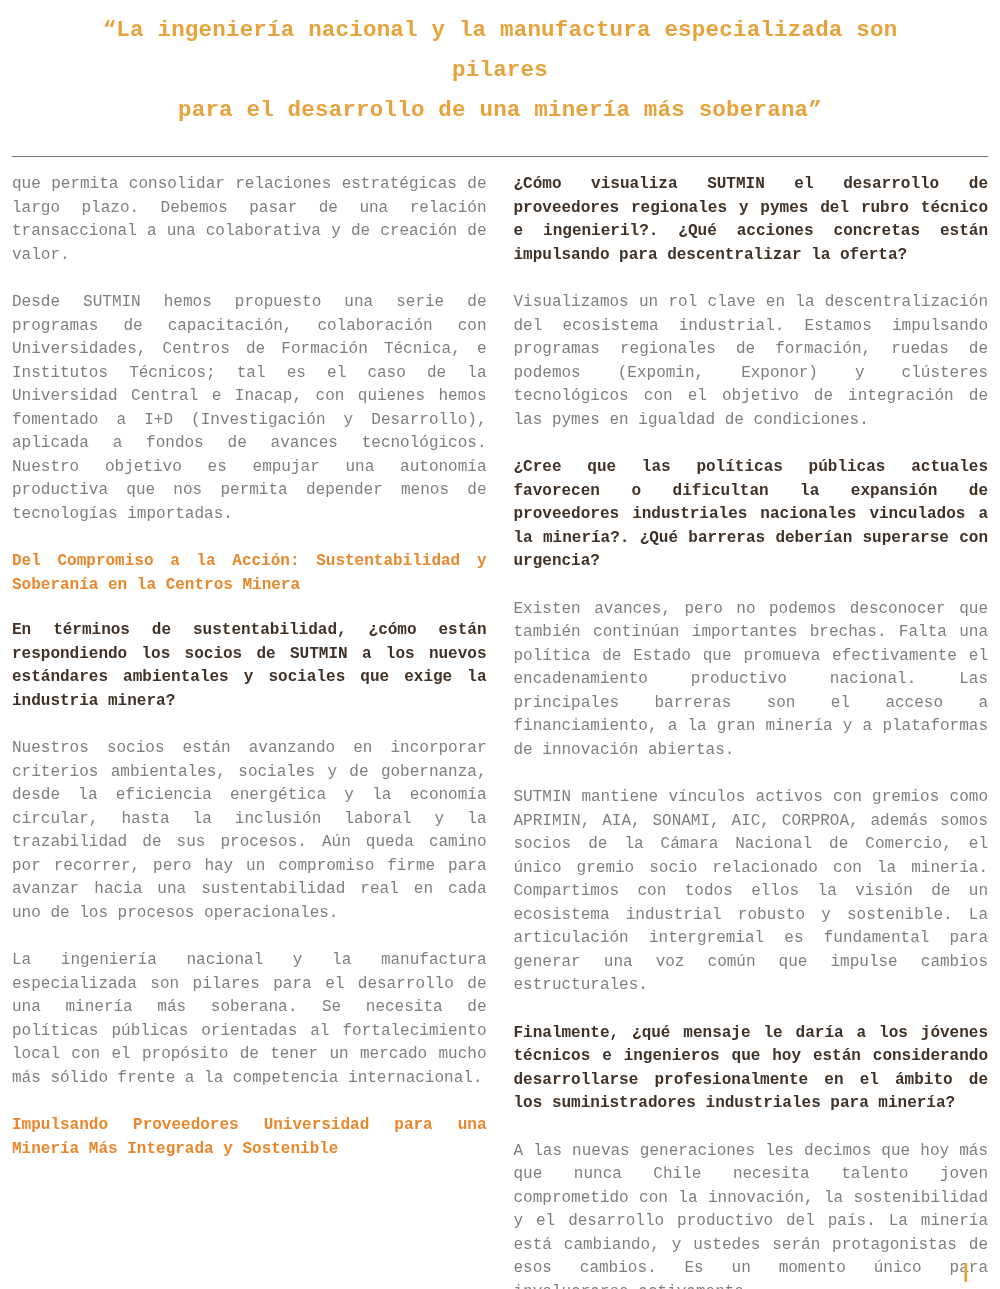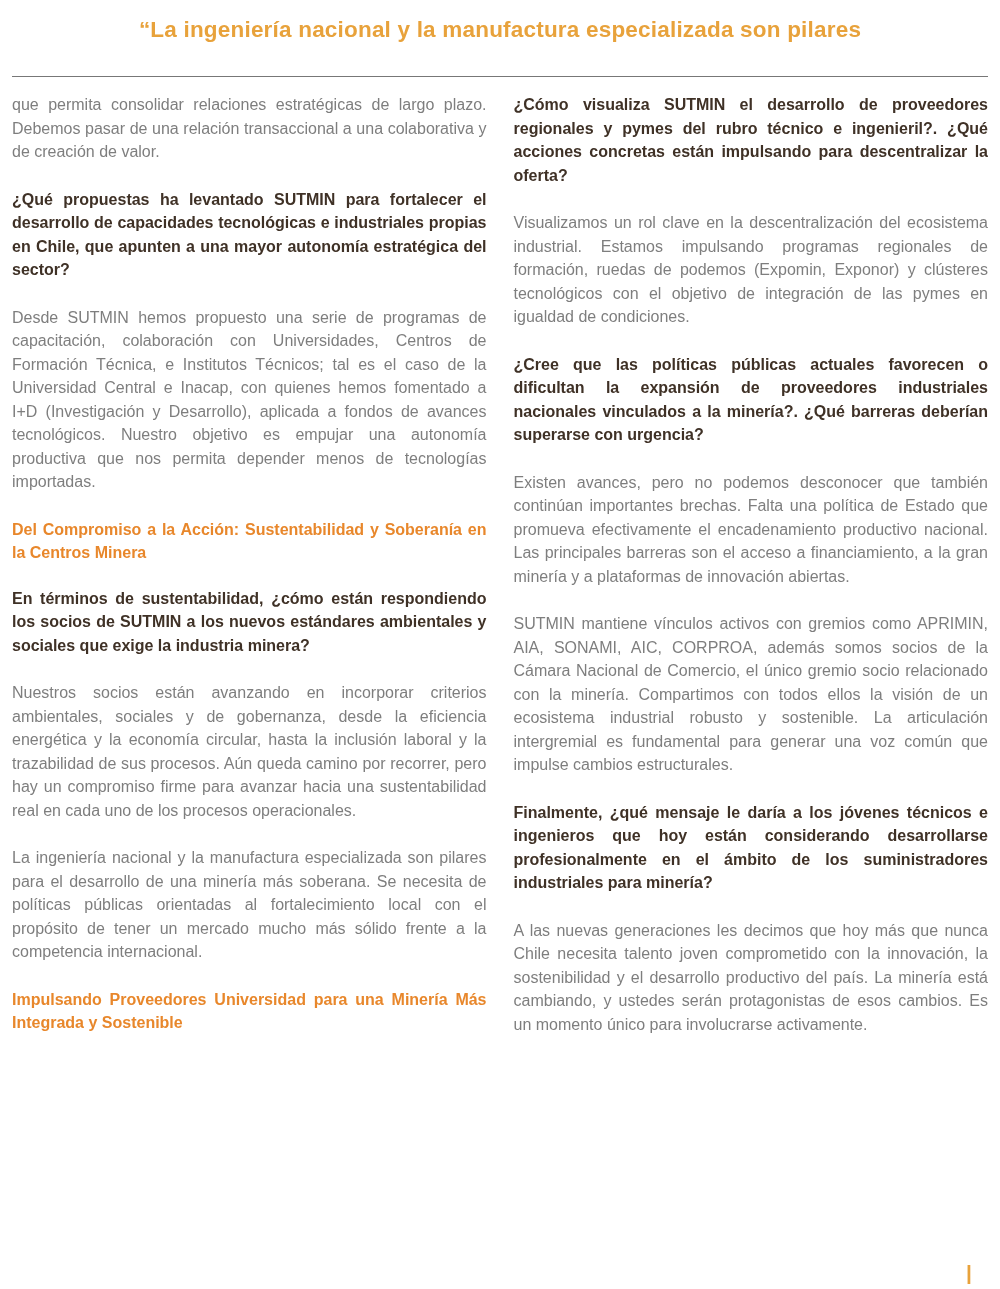--- a/index.html
+++ b/index.html
@@ -2,21 +2,21 @@
 <html lang="es" style="--title-orange: #E8A23B; --heading-orange: #E8872B; --question-dark: #3F3126; --body-gray: #7E7E7E; --rule-gray: #777777;"><head>
 <meta charset="utf-8">
 <style>
   :root{
     --title-orange:#E8A23B;
     --heading-orange:#E8872B;
     --question-dark:#3F3126;
     --body-gray:#7E7E7E;
     --rule-gray:#777777;
   }
-  *{box-sizing:border-box;}
+  *{box-sizing:border-box;font-family:Liberation Mono, monospace;}
   html,body{margin:0;padding:0;background:#ffffff;}
   .page{
     width:1000px;height:1289px;position:relative;overflow:hidden;
     background:#ffffff;
     font-family:"Liberation Sans", sans-serif;
     padding:10px 12px 0 12px;
   }
   header{padding:0 40px;}
   h1.title{
     margin:0;text-align:center;font-weight:700;
@@ -44,30 +44,30 @@
   }
 </style>
 </head>
 <body>
 
 <div class="page">
 
   <header>
     <h1 class="title">
       <span class="tline">“La ingeniería nacional y la manufactura especializada son pilares</span>
+      <span class="tline">para el desarrollo de una minería más soberana”</span>
     </h1>
   </header>
 
   <hr class="rule">
 
   <main class="columns">
 
     <section class="col">
       <p class="body">que permita consolidar relaciones estratégicas de largo plazo. Debemos pasar de una relación transaccional a una colaborativa y de creación de valor.</p>
-      <p class="question">¿Qué propuestas ha levantado SUTMIN para fortalecer el desarrollo de capacidades tecnológicas e industriales propias en Chile, que apunten a una mayor autonomía estratégica del sector?</p>
       <p class="body">Desde SUTMIN hemos propuesto una serie de programas de capacitación, colaboración con Universidades, Centros de Formación Técnica, e Institutos Técnicos; tal es el caso de la Universidad Central e Inacap, con quienes hemos fomentado a I+D (Investigación y Desarrollo), aplicada a fondos de avances tecnológicos. Nuestro objetivo es empujar una autonomía productiva que nos permita depender menos de tecnologías importadas.</p>
       <p class="heading">Del Compromiso a la Acción: Sustentabilidad y Soberanía en la Centros Minera</p>
       <p class="question">En términos de sustentabilidad, ¿cómo están respondiendo los socios de SUTMIN a los nuevos estándares ambientales y sociales que exige la industria minera?</p>
       <p class="body">Nuestros socios están avanzando en incorporar criterios ambientales, sociales y de gobernanza, desde la eficiencia energética y la economía circular, hasta la inclusión laboral y la trazabilidad de sus procesos. Aún queda camino por recorrer, pero hay un compromiso firme para avanzar hacia una sustentabilidad real en cada uno de los procesos operacionales.</p>
       <p class="body">La ingeniería nacional y la manufactura especializada son pilares para el desarrollo de una minería más soberana. Se necesita de políticas públicas orientadas al fortalecimiento local con el propósito de tener un mercado mucho más sólido frente a la competencia internacional.</p>
       <p class="heading">Impulsando Proveedores Universidad para una Minería Más Integrada y Sostenible</p>
     </section>
 
     <section class="col">
       <p class="question">¿Cómo visualiza SUTMIN el desarrollo de proveedores regionales y pymes del rubro técnico e ingenieril?. ¿Qué acciones concretas están impulsando para descentralizar la oferta?</p>

